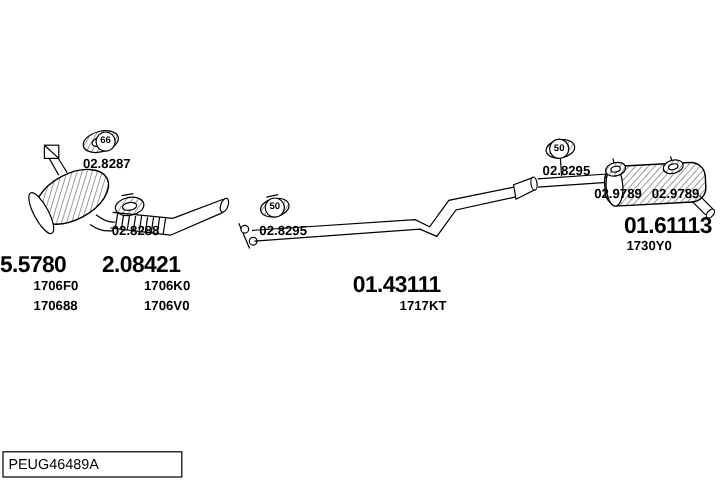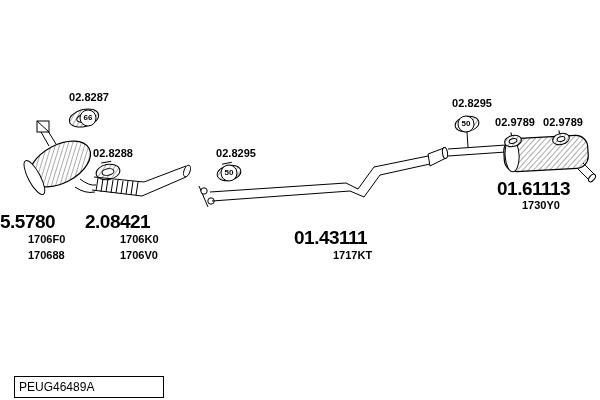--- a/index.html
+++ b/index.html
@@ -4,35 +4,36 @@
 <style>
   html,body{margin:0;padding:0;background:#fff;}
   #stage{
     position:relative;width:600px;height:400px;background:#fff;overflow:hidden;
     font-family:"Liberation Sans", sans-serif;color:#000;
   }
   #drawing{position:absolute;left:0;top:0;z-index:1;}
   .lbl{
     position:absolute;z-index:3;font-size:11px;font-weight:bold;white-space:nowrap;
     transform:translateX(-50%);
+    margin-top:40px;
   }
   .big{
     position:absolute;z-index:3;font-size:19px;font-weight:bold;letter-spacing:-0.5px;
     white-space:nowrap;
   }
   .ref{
     position:absolute;z-index:3;font-size:11px;font-weight:bold;white-space:nowrap;
   }
   .badge{
     position:absolute;z-index:4;width:15px;height:15px;border:1px solid #000;border-radius:50%;
     background:#fff;font-size:8px;font-weight:bold;text-align:center;line-height:14px;
     transform:translate(-50%,-50%);
   }
   .code-box{
-    position:absolute;left:14px;top:376px;width:148px;height:20px;border:1px solid #000;
+    position:absolute;left:2px;top:376px;width:148px;height:20px;border:1px solid #000;
     z-index:3;background:#fff;
   }
   .code-box span{
     display:block;padding-left:4px;font-size:12px;line-height:20px;white-space:nowrap;
   }
 </style>
 </head>
 <body>
 
 <div id="stage">
@@ -151,20 +152,20 @@
   <div class="ref" style="left:28px;top:233px">1706F0</div>
   <div class="ref" style="left:28px;top:249px">170688</div>
 
   <div class="big" style="left:85px;top:211px">2.08421</div>
   <div class="ref" style="left:120px;top:233px">1706K0</div>
   <div class="ref" style="left:120px;top:249px">1706V0</div>
 
   <div class="big" style="left:294px;top:227px">01.43111</div>
   <div class="ref" style="left:333px;top:249px">1717KT</div>
 
-  <div class="big" style="left:497px;top:178px">01.61113</div>
+  <div class="big" style="left:520px;top:178px">01.61113</div>
   <div class="ref" style="left:522px;top:199px">1730Y0</div>
 
   <div class="code-box">
     <span>PEUG46489A</span>
   </div>
 
 </div>
 
 </body></html>

